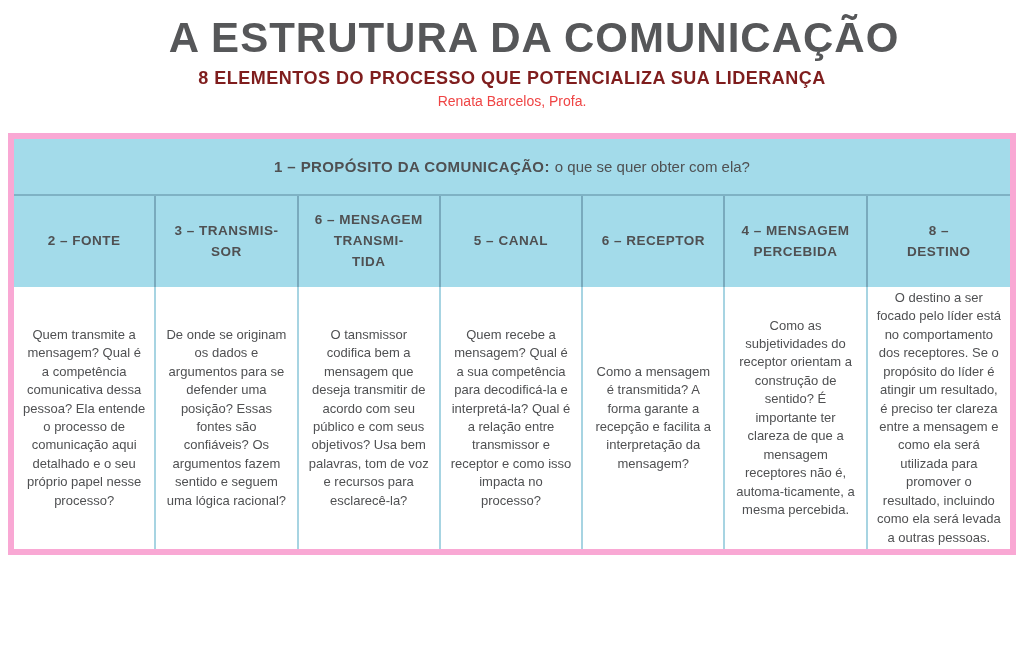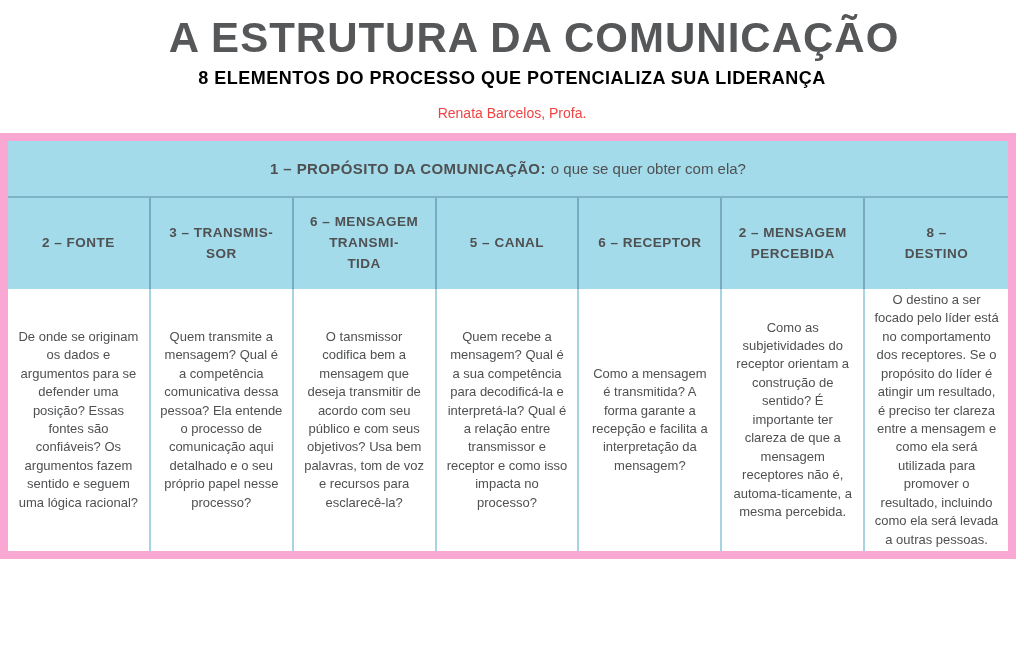--- a/index.html
+++ b/index.html
@@ -16,37 +16,37 @@
   .titles { text-align: center; padding-top: 14px; }
   .titles h1 {
     margin: 0;
     font-size: 42px;
     font-weight: bold;
     letter-spacing: 1px;
     color: #565759;
     padding-left: 44px;
   }
   .titles h2 {
-    margin: 6px 0 16px 0;
+    margin: 6px 0 4px 0;
     font-size: 18px;
     font-weight: bold;
     letter-spacing: 0.5px;
-    color: #000000;
+    color: #7f1d1d;
   }
   .titles .author {
     margin-top: 4px;
     font-size: 14px;
     color: #ef4444;
   }
   .table {
     position: absolute;
-    left: 0;
+    left: 8px;
     right: 8px;
     top: 133px;
-    border: 8px solid #f9a8d4;
+    border: 6px solid #f9a8d4;
     box-sizing: border-box;
   }
   .purpose {
     height: 55px;
     background: #a3dbea;
     border-bottom: 2px solid #7fb2c4;
     display: flex;
     align-items: center;
     justify-content: center;
     font-size: 15px;
@@ -109,27 +109,27 @@
 
     <div class="cols">
       <div class="hcell">2 – FONTE</div>
       <div class="hcell">3 – TRANSMIS-
 SOR</div>
       <div class="hcell">6 – MENSAGEM
 TRANSMI-
 TIDA</div>
       <div class="hcell">5 – CANAL</div>
       <div class="hcell">6 – RECEPTOR</div>
-      <div class="hcell">2 – MENSAGEM
+      <div class="hcell">4 – MENSAGEM
 PERCEBIDA</div>
       <div class="hcell">8 –
 DESTINO</div>
 
+      <div class="bcell">Quem transmite a mensagem? Qual é a competência comunicativa dessa pessoa? Ela entende o processo de comunicação aqui detalhado e o seu próprio papel nesse processo?</div>
       <div class="bcell">De onde se originam os dados e argumentos para se defender uma posição? Essas fontes são confiáveis? Os argumentos fazem sentido e seguem uma lógica racional?</div>
-      <div class="bcell">Quem transmite a mensagem? Qual é a competência comunicativa dessa pessoa? Ela entende o processo de comunicação aqui detalhado e o seu próprio papel nesse processo?</div>
       <div class="bcell">O tansmissor codifica bem a mensagem que deseja transmitir de acordo com seu público e com seus objetivos? Usa bem palavras, tom de voz e recursos para esclarecê-la?</div>
       <div class="bcell">Quem recebe a mensagem? Qual é a sua competência para decodificá-la e interpretá-la? Qual é a relação entre transmissor e receptor e como isso impacta no processo?</div>
       <div class="bcell">Como a mensagem é transmitida? A forma garante a recepção e facilita a interpretação da mensagem?</div>
       <div class="bcell">Como as subjetividades do receptor orientam a construção de sentido? É importante ter clareza de que a mensagem receptores não é, automa-ticamente, a mesma percebida.</div>
       <div class="bcell">O destino a ser focado pelo líder está no comportamento dos receptores. Se o propósito do líder é atingir um resultado, é preciso ter clareza entre a mensagem e como ela será utilizada para promover o resultado, incluindo como ela será levada a outras pessoas.</div>
     </div>
 
   </div>
 </div>
 

